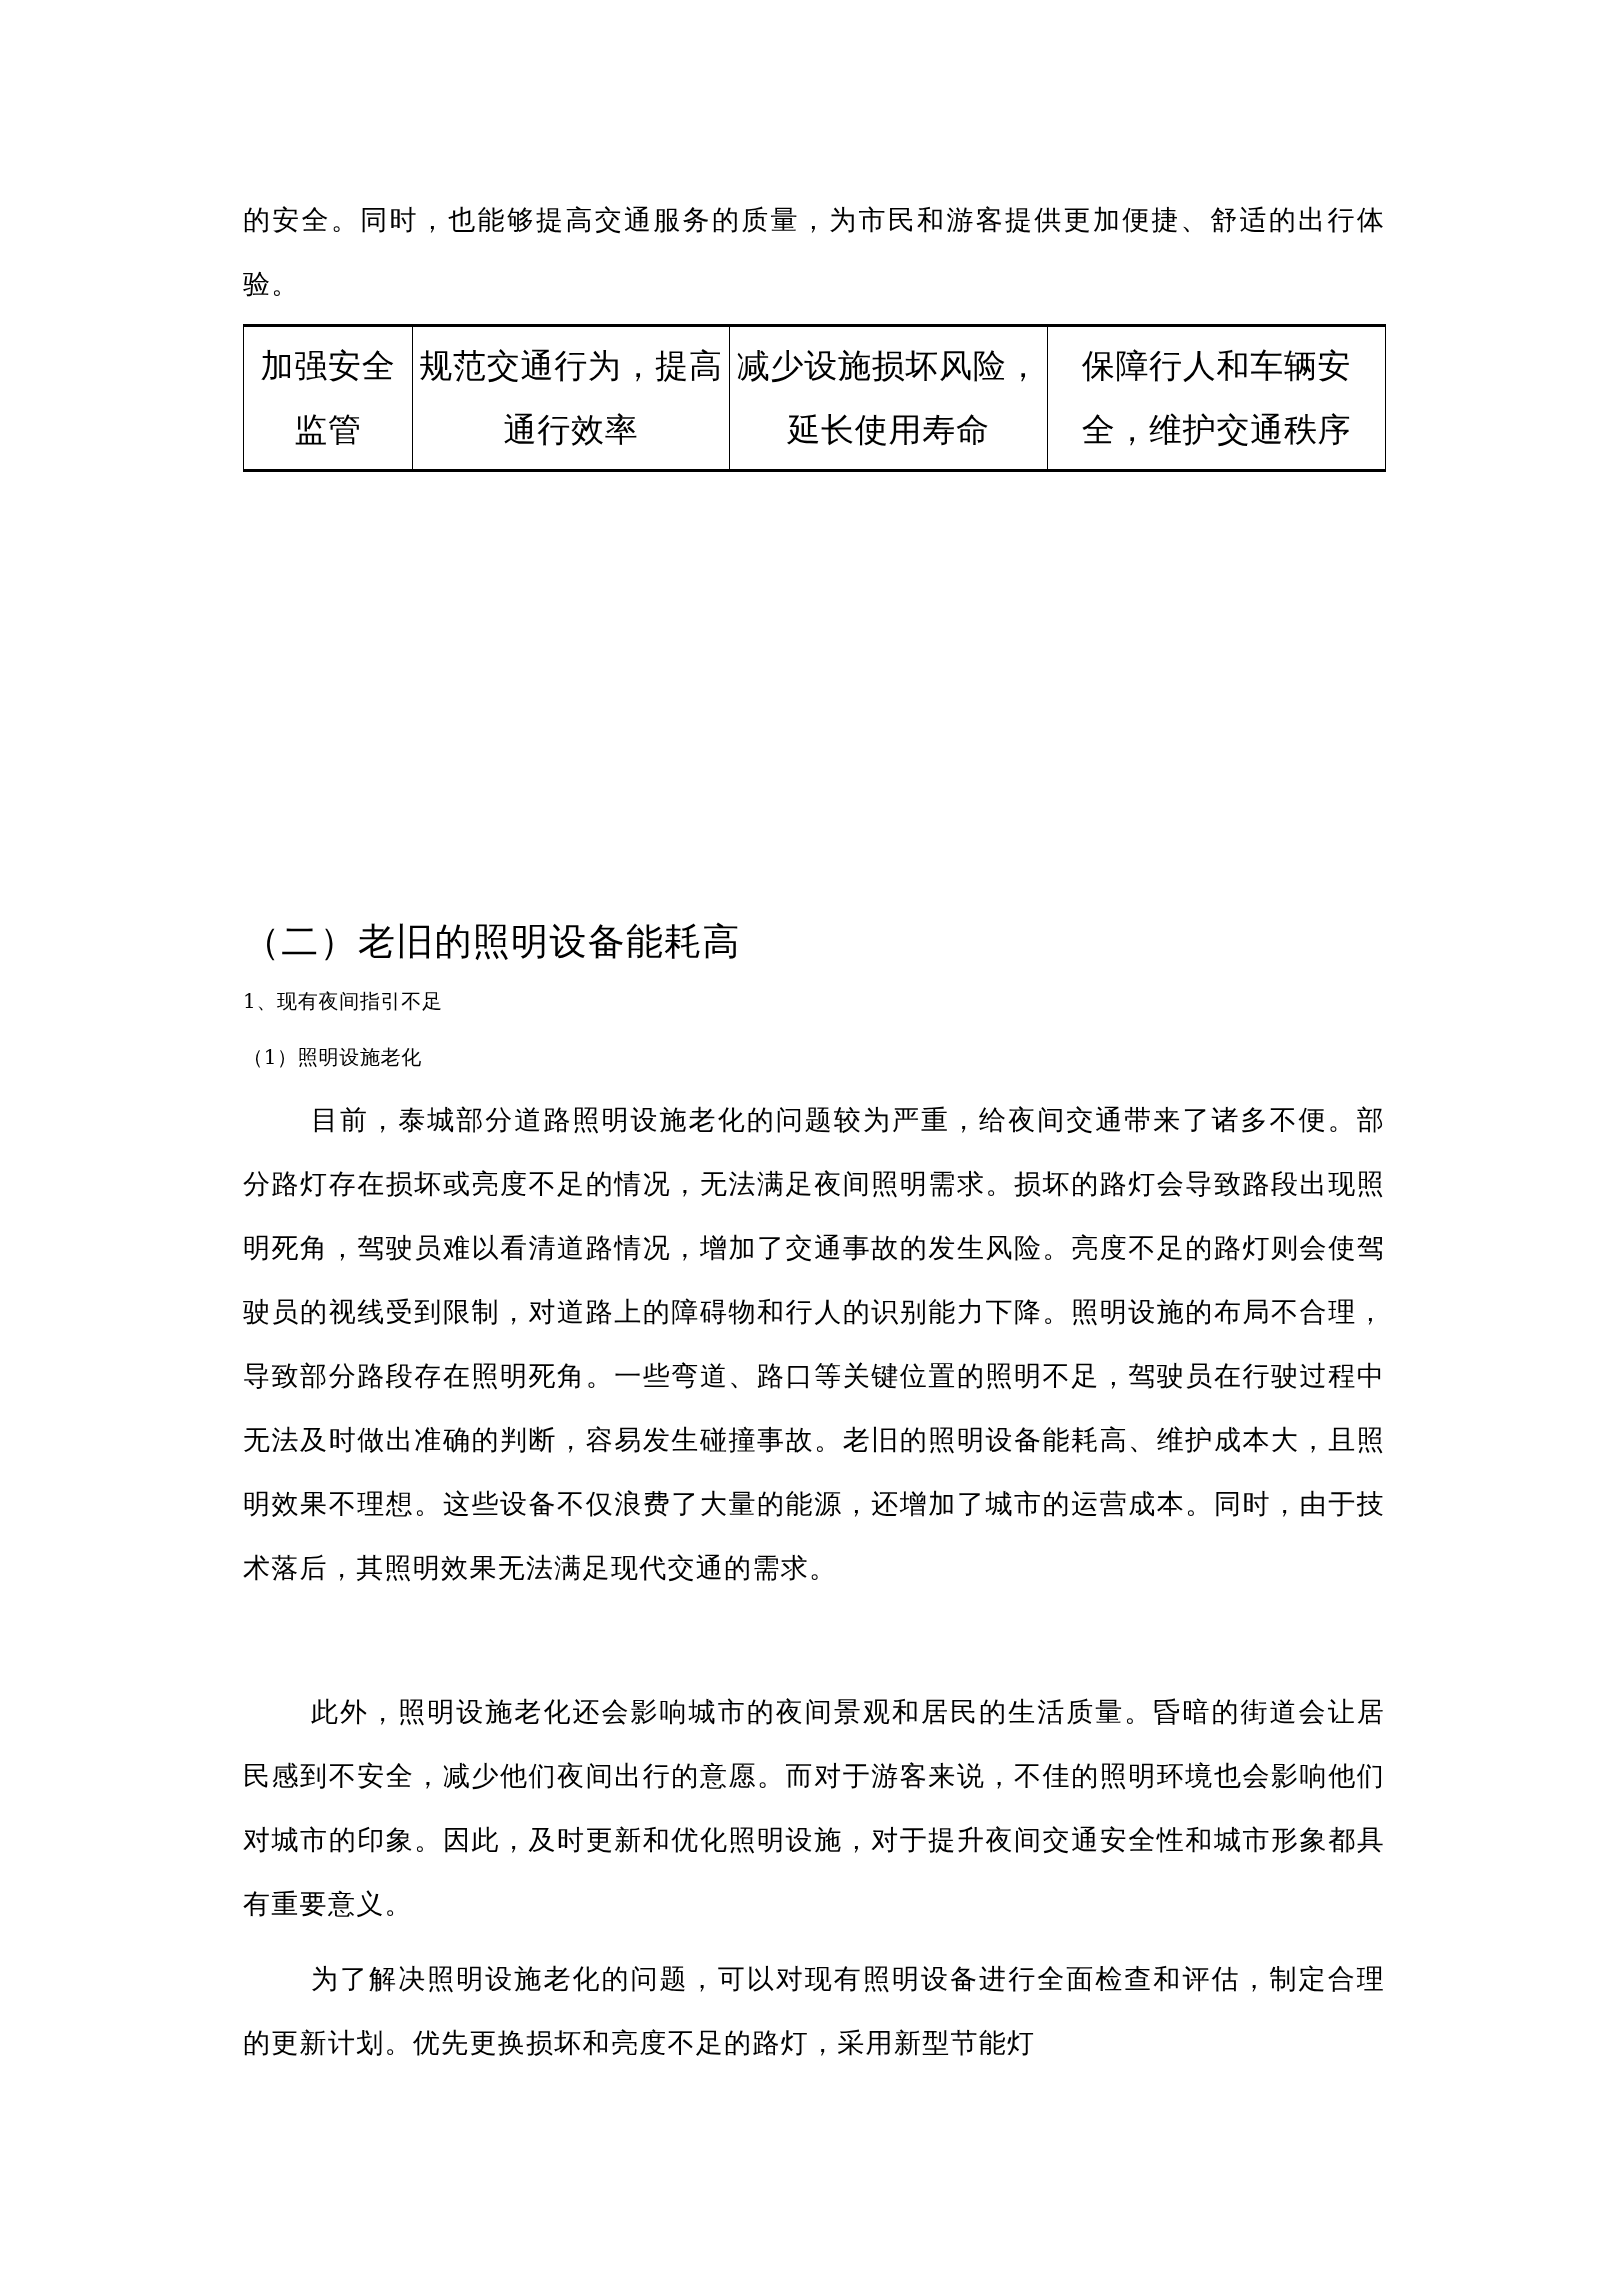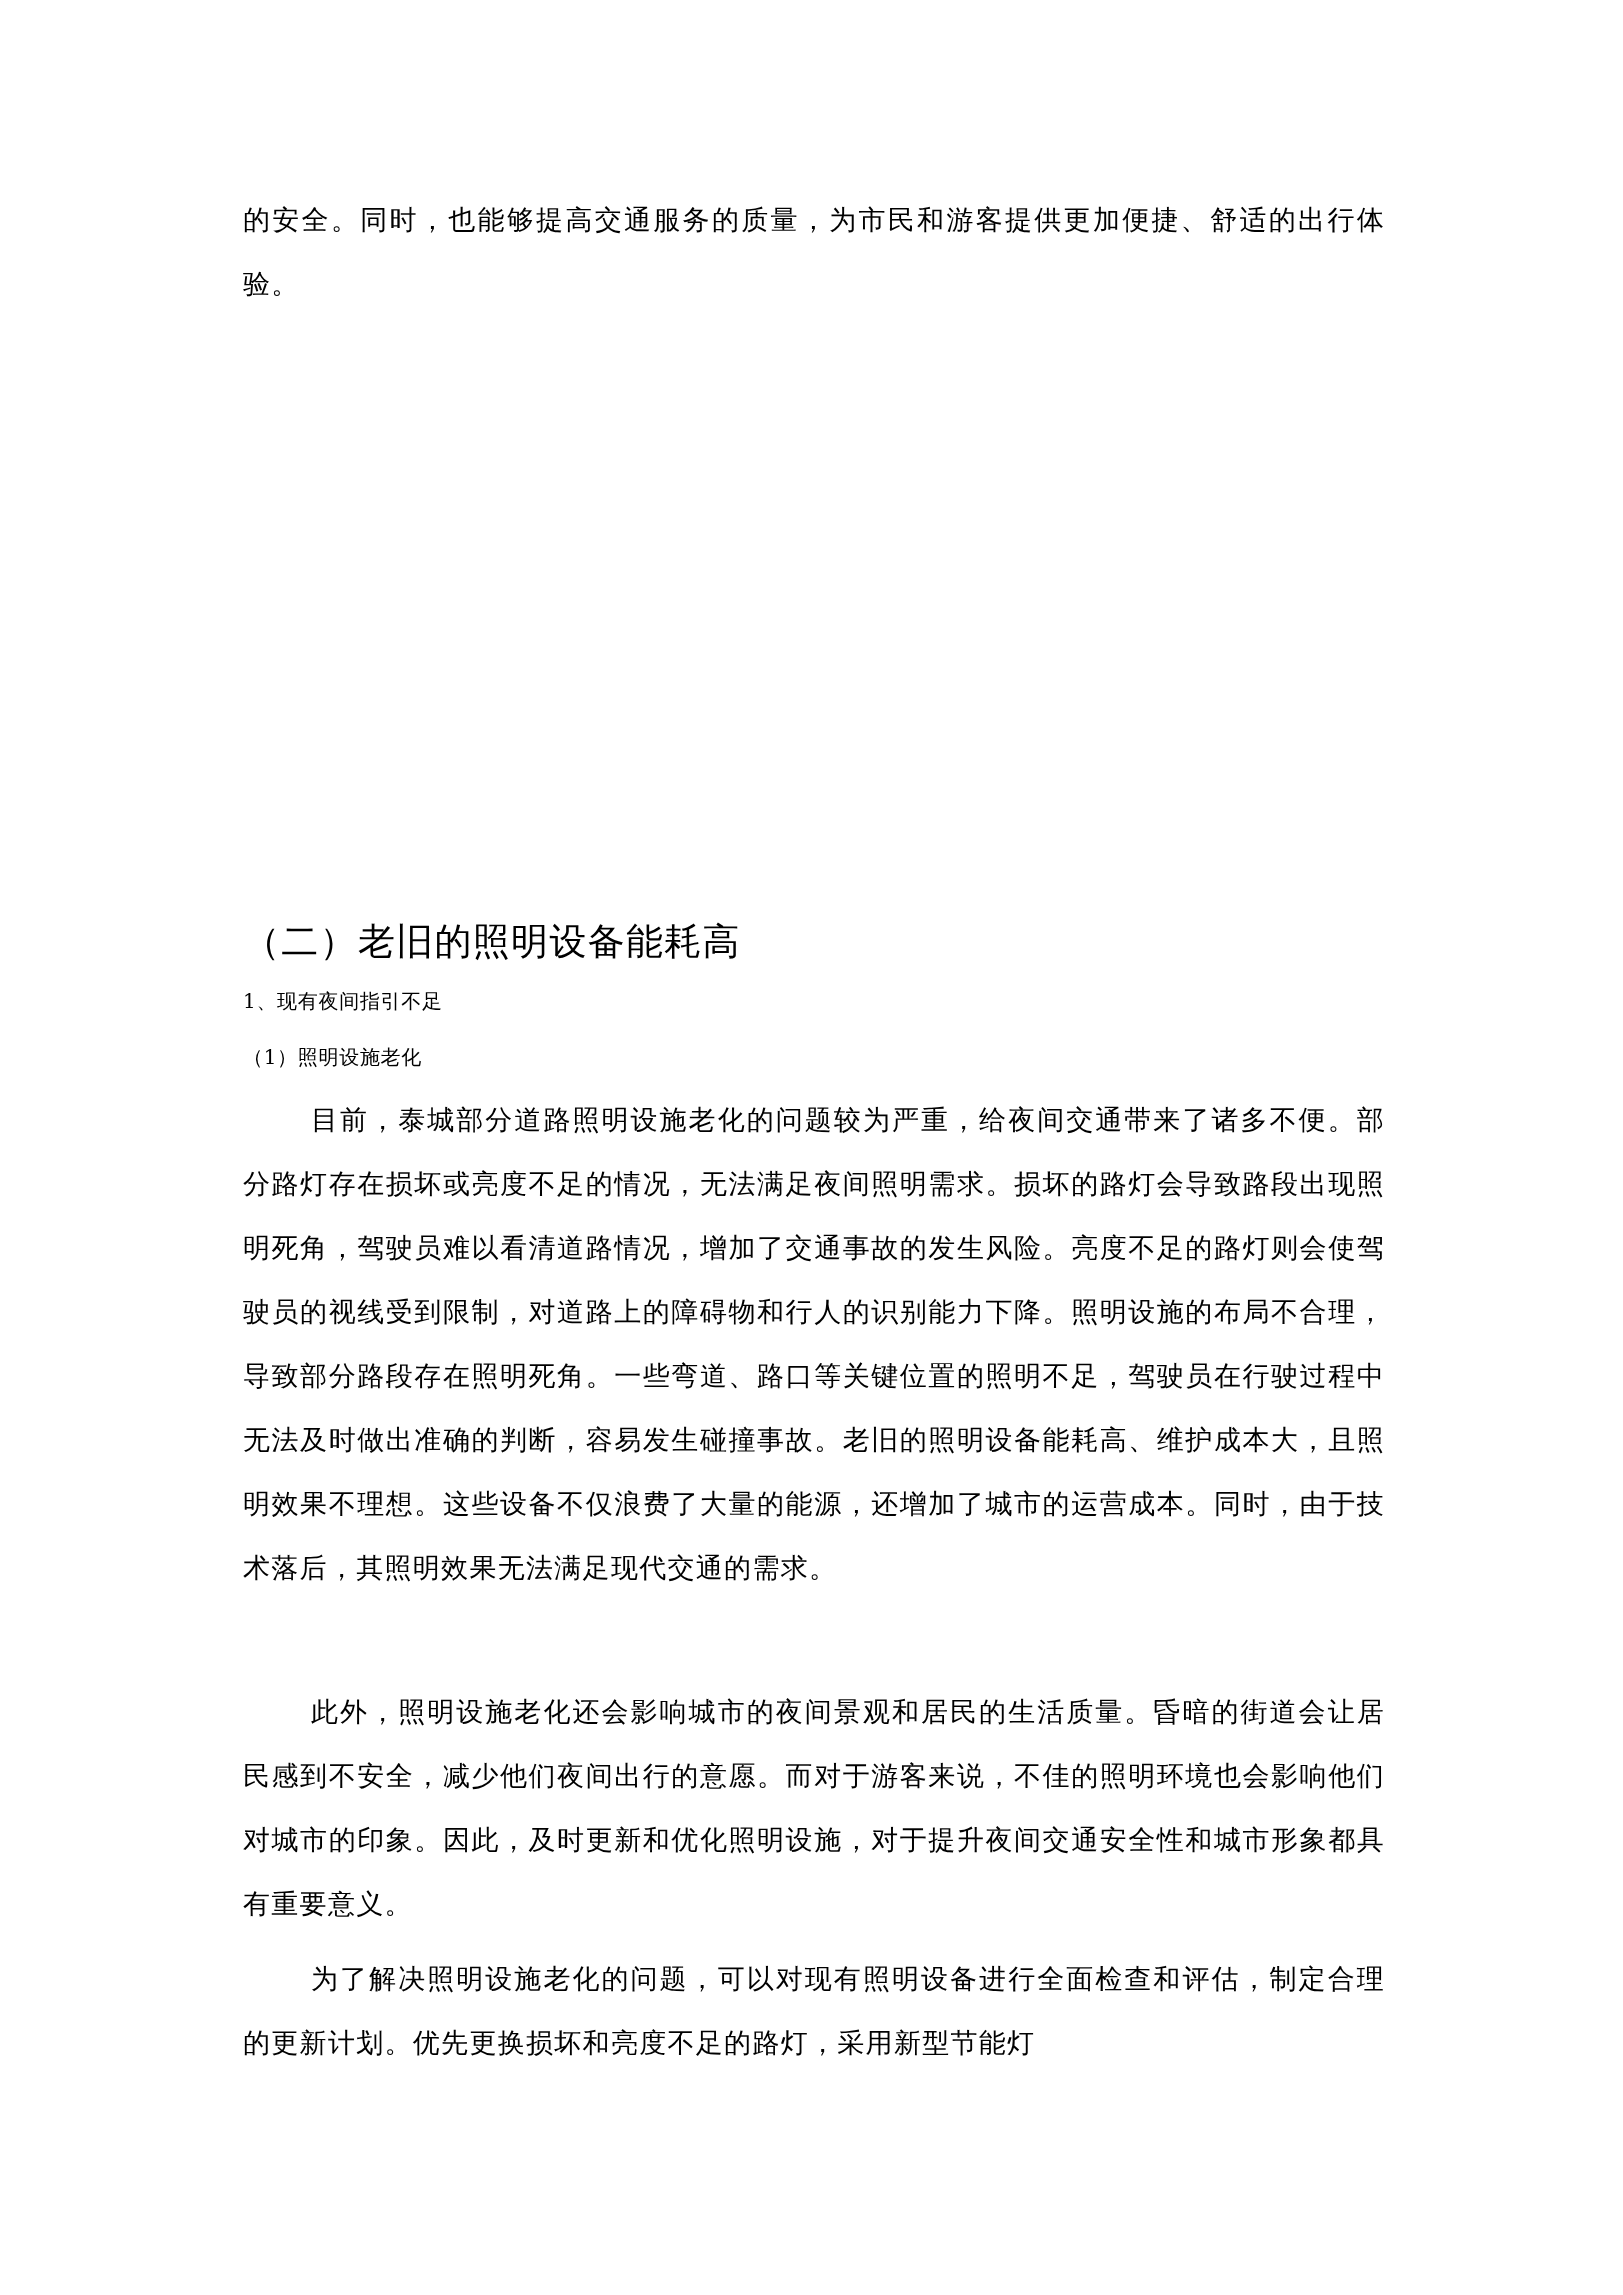--- a/index.html
+++ b/index.html
@@ -45,20 +45,26 @@
   <div class="para" style="top:188px;">的安全。同时，也能够提高交通服务的质量，为市民和游客提供更加便捷、舒适的出行体验。</div>
 
   <table class="doc-table">
     <colgroup>
       <col style="width:169px">
         <col style="width:317px">
         <col style="width:318px">
         <col style="width:338px">
     </colgroup>
     <tbody>
+    <tr>
+      <td>加强安全监管</td>
+      <td>规范交通行为，提高通行效率</td>
+      <td>减少设施损坏风险，延长使用寿命</td>
+      <td>保障行人和车辆安全，维护交通秩序</td>
+    </tr>
   </tbody>
     </table>
 
   <div class="heading2" style="top:916px;">（二）老旧的照明设备能耗高</div>
   <div class="heading3" style="top:978px;">1、现有夜间指引不足</div>
   <div class="heading3" style="top:1034px;">（1）照明设施老化</div>
 
   <div class="para indent" style="top:1088px;">目前，泰城部分道路照明设施老化的问题较为严重，给夜间交通带来了诸多不便。部分路灯存在损坏或亮度不足的情况，无法满足夜间照明需求。损坏的路灯会导致路段出现照明死角，驾驶员难以看清道路情况，增加了交通事故的发生风险。亮度不足的路灯则会使驾驶员的视线受到限制，对道路上的障碍物和行人的识别能力下降。照明设施的布局不合理，导致部分路段存在照明死角。一些弯道、路口等关键位置的照明不足，驾驶员在行驶过程中无法及时做出准确的判断，容易发生碰撞事故。老旧的照明设备能耗高、维护成本大，且照明效果不理想。这些设备不仅浪费了大量的能源，还增加了城市的运营成本。同时，由于技术落后，其照明效果无法满足现代交通的需求。</div>
   <div class="para indent" style="top:1680px;">此外，照明设施老化还会影响城市的夜间景观和居民的生活质量。昏暗的街道会让居民感到不安全，减少他们夜间出行的意愿。而对于游客来说，不佳的照明环境也会影响他们对城市的印象。因此，及时更新和优化照明设施，对于提升夜间交通安全性和城市形象都具有重要意义。</div>
   <div class="para indent" style="top:1947px;">为了解决照明设施老化的问题，可以对现有照明设备进行全面检查和评估，制定合理的更新计划。优先更换损坏和亮度不足的路灯，采用新型节能灯</div>

